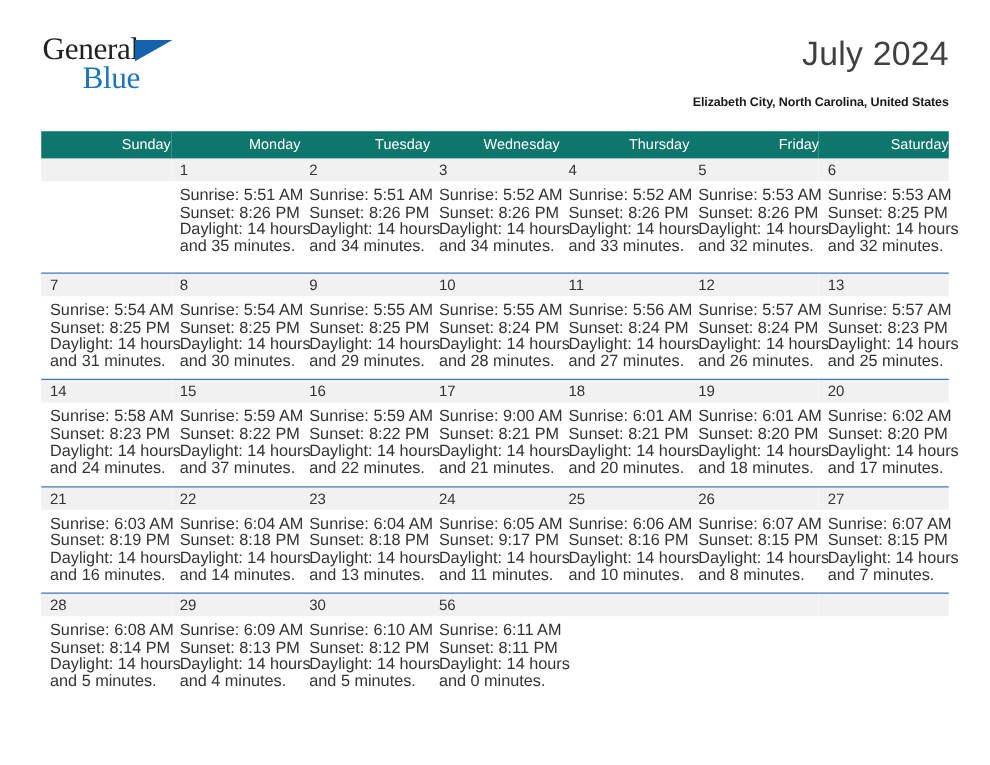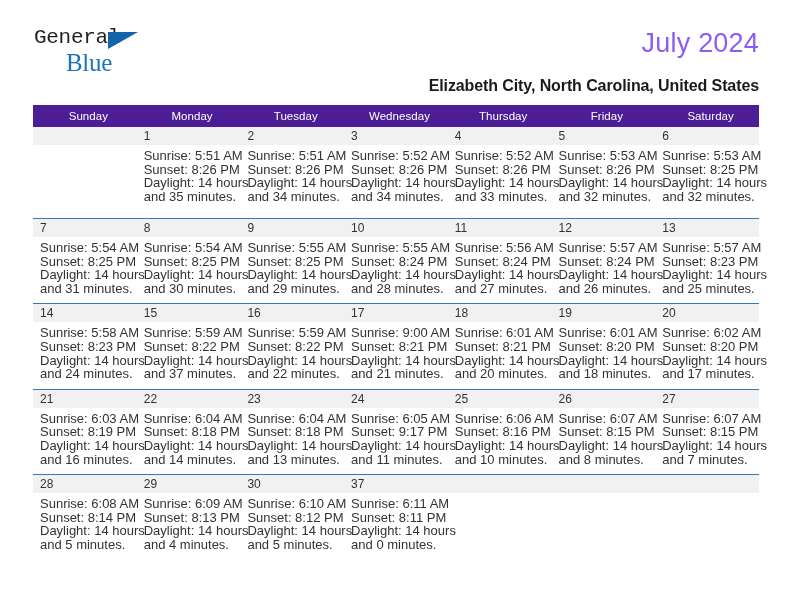--- a/index.html
+++ b/index.html
@@ -31,24 +31,24 @@
     position: absolute;
     left: 1px;
     top: 26px;
     width: 160px;
     height: 48px;
   }
   .logo-general {
     position: absolute;
     left: 0;
     top: 0;
-    font-size: 21px;
+    font-size: 25px;
     letter-spacing: -0.3px;
     color: #231f20;
-    font-family: Liberation Mono, monospace;
+    font-family: Liberation Serif, serif;
     font-weight: 400;
   }
   .logo-tri {
     position: absolute;
     left: 74px;
     top: 6px;
     width: 0;
     height: 0;
     border-left: 30px solid #1463ad;
     border-bottom: 17px solid transparent;
@@ -61,49 +61,49 @@
     letter-spacing: -0.3px;
     color: #1e73be;
     font-family: Liberation Serif, serif;
     font-weight: 400;
   }
   .title {
     position: absolute;
     right: 0;
     top: 28px;
     font-size: 27px;
-    color: #8b5cf6;
+    color: #404040;
     font-weight: 400;
     letter-spacing: 0.2px;
   }
   .subtitle {
     position: absolute;
     right: 0;
     top: 77px;
-    font-size: 16px;
+    font-size: 10px;
     color: #1a1a1a;
     font-weight: 700;
     letter-spacing: -0.1px;
   }
 
   
   .calendar {
     position: absolute;
     left: 33px;
     top: 105px;
     width: 726px;
     border-collapse: collapse;
     table-layout: fixed;
   }
   .calendar th {
-    background: #4c1d95;
+    background: #0f766e;
     color: #ffffff;
     font-size: 11.5px;
     font-weight: 400;
-    text-align: center;
+    text-align: right;
     padding: 5px 0 5px 7px;
     height: 10px;
     letter-spacing: 0.05px;
   }
   .calendar td {
     vertical-align: top;
     padding: 0;
     border-top: 1px solid #3b77b7;
     background: #ffffff;
   }
@@ -444,21 +444,21 @@
           <td class="">
             <div class="daynum">30</div>
             <div class="cellbody">
               <div>Sunrise: 6:10 AM</div>
               <div>Sunset: 8:12 PM</div>
               <div>Daylight: 14 hours</div>
               <div>and 5 minutes.</div>
             </div>
           </td>
           <td class="">
-            <div class="daynum">37</div>
+            <div class="daynum">56</div>
             <div class="cellbody">
               <div>Sunrise: 6:11 AM</div>
               <div>Sunset: 8:11 PM</div>
               <div>Daylight: 14 hours</div>
               <div>and 0 minutes.</div>
             </div>
           </td>
           <td class="empty">
             <div class="daynum"></div>
             <div class="cellbody">

